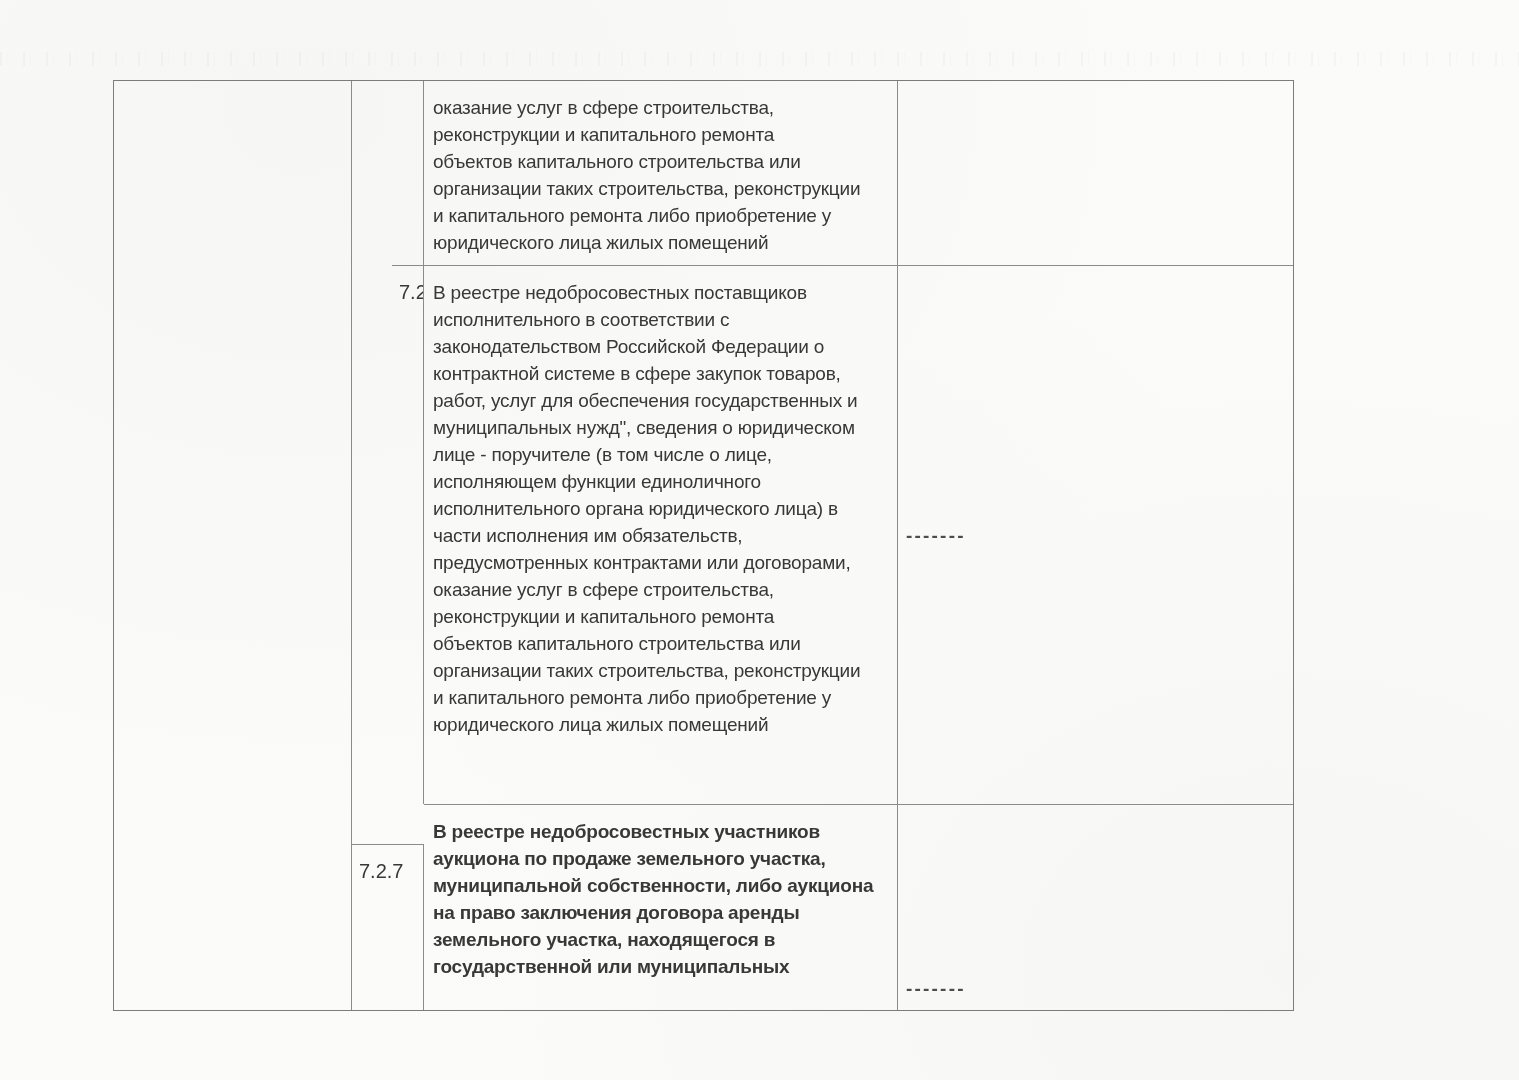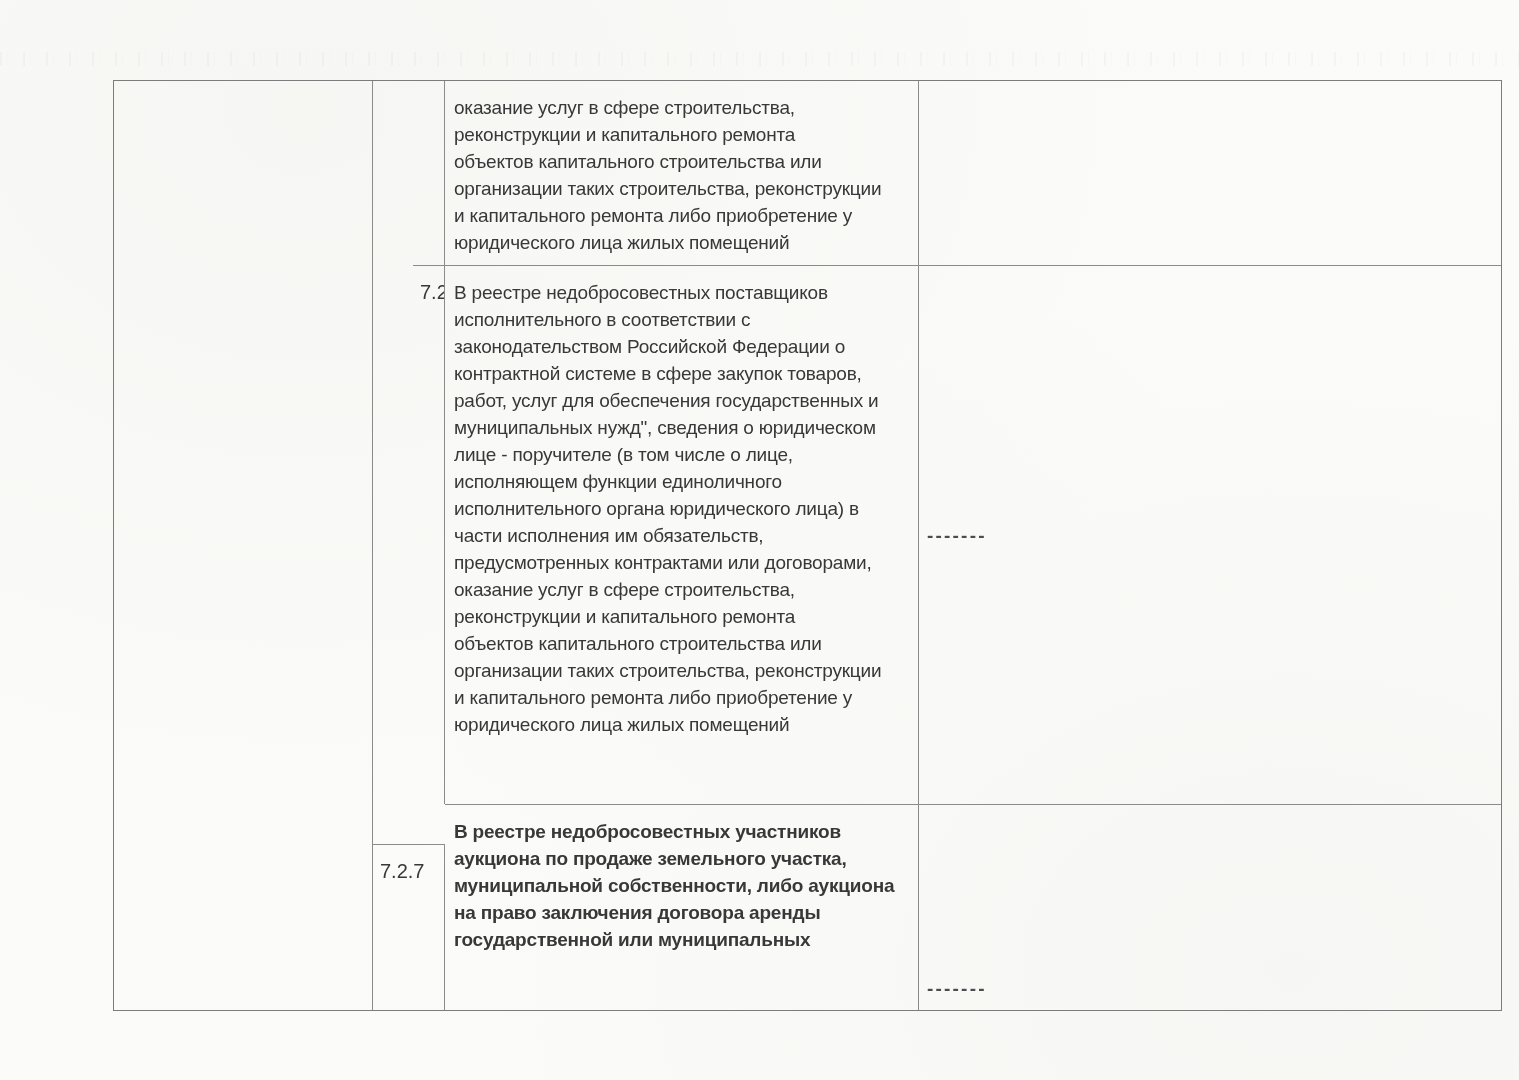--- a/index.html
+++ b/index.html
@@ -36,28 +36,27 @@
     background:
       radial-gradient(ellipse at 20% 10%, rgba(210,210,205,0.12), rgba(0,0,0,0) 55%),
       radial-gradient(ellipse at 85% 90%, rgba(205,205,200,0.10), rgba(0,0,0,0) 50%);
     pointer-events: none;
   }
 
   .doc-table {
     position: absolute;
     left: 113px;
     top: 80px;
-    width: 1389px;
+    width: 1181px;
     height: 931px;
     display: grid;
     grid-template-columns: 238px 72px 474px 1fr;
     grid-template-rows: 184px 539px 1fr;
     border: 1px solid #7c7c7c;
     box-sizing: border-box;
-    padding-left: 21px;
   }
   .cell {
     box-sizing: border-box;
     overflow: hidden;
   }
   .b-right  { border-right: 1px solid #8b8b8b; }
   .b-top    { border-top: 1px solid #8b8b8b; }
 
   .cell-left-merged {
     grid-column: 1;
@@ -138,19 +137,20 @@
   <div class="cell cell-value v-center b-top" style="grid-column:4; grid-row:2;">
     <span class="dashes">-------</span>
   </div>
 
   <div class="cell cell-number b-right b-top" style="grid-column:2; grid-row:3;margin-top:40px;">7.2.7</div>
   <div class="cell cell-text b-right b-top" style="grid-column:3; grid-row:3;font-weight:bold;">
       <div class="line">В реестре недобросовестных участников</div>
       <div class="line">аукциона по продаже земельного участка,</div>
       <div class="line">муниципальной собственности, либо аукциона</div>
       <div class="line">на право заключения договора аренды</div>
+      <div class="line">земельного участка, находящегося в</div>
       <div class="line">государственной или муниципальных</div>
     </div>
   <div class="cell cell-value v-bottom b-top" style="grid-column:4; grid-row:3;">
     <span class="dashes">-------</span>
   </div>
 
 </div>
 
 </body></html>

